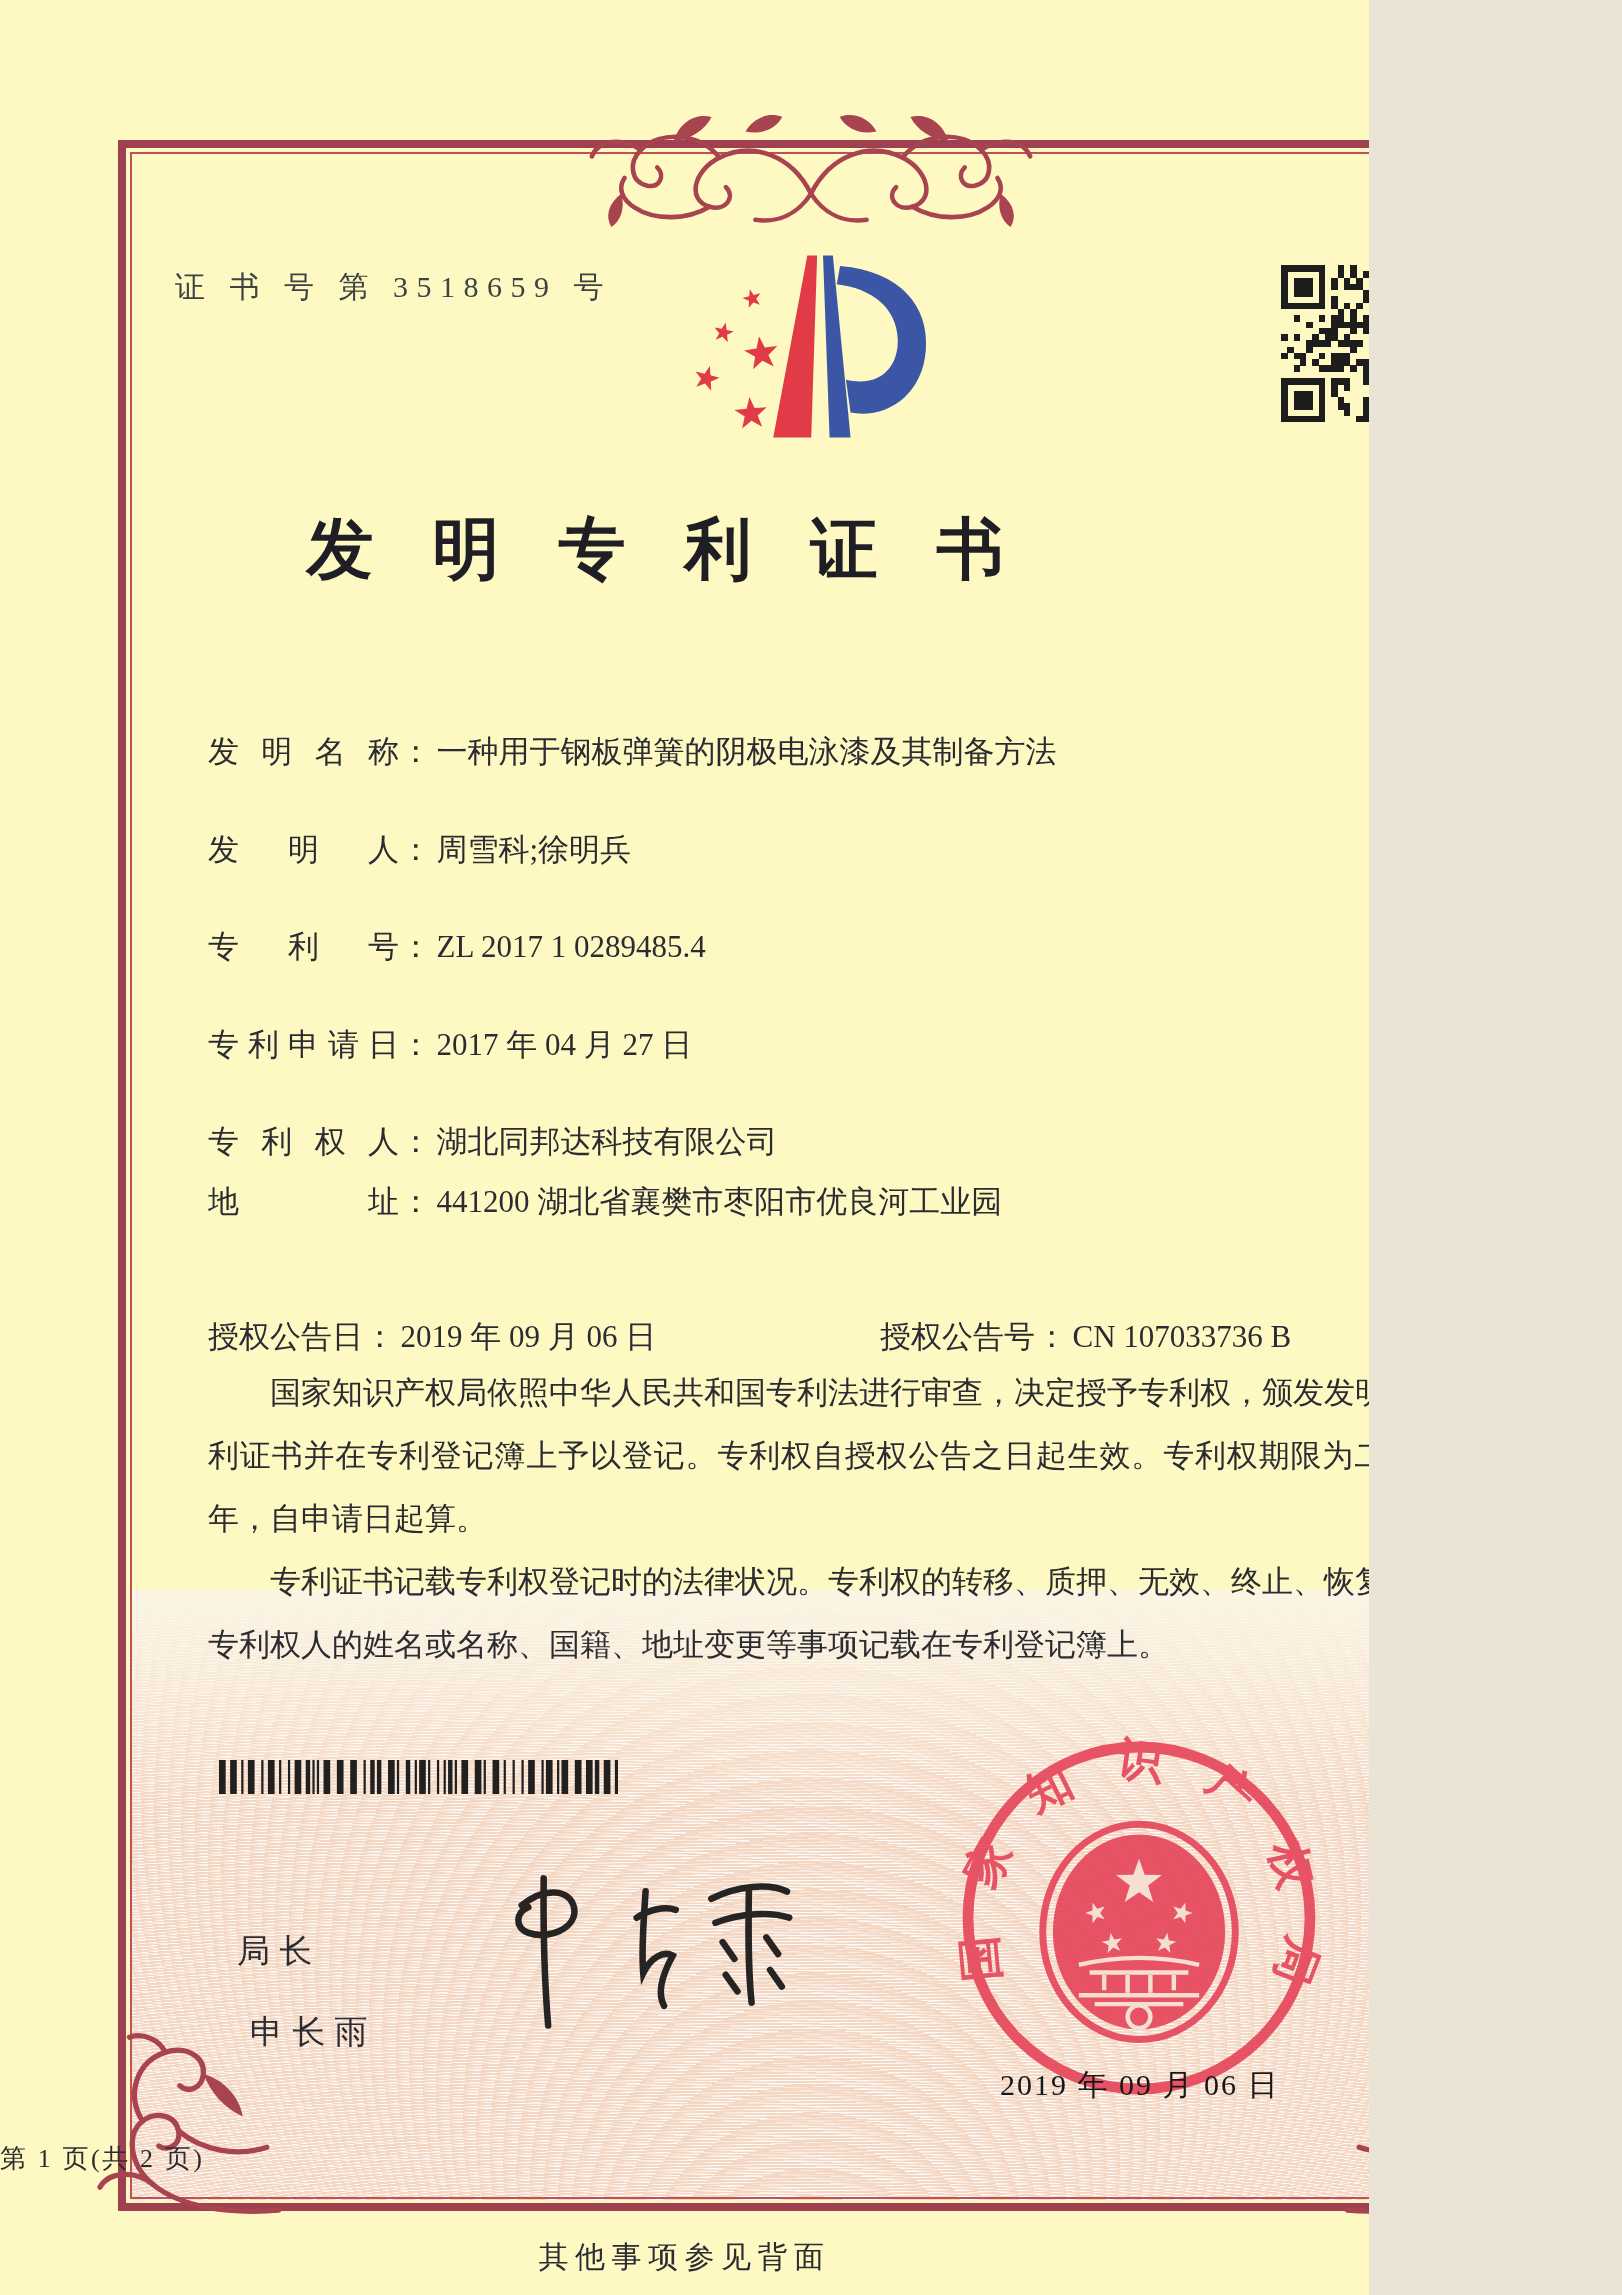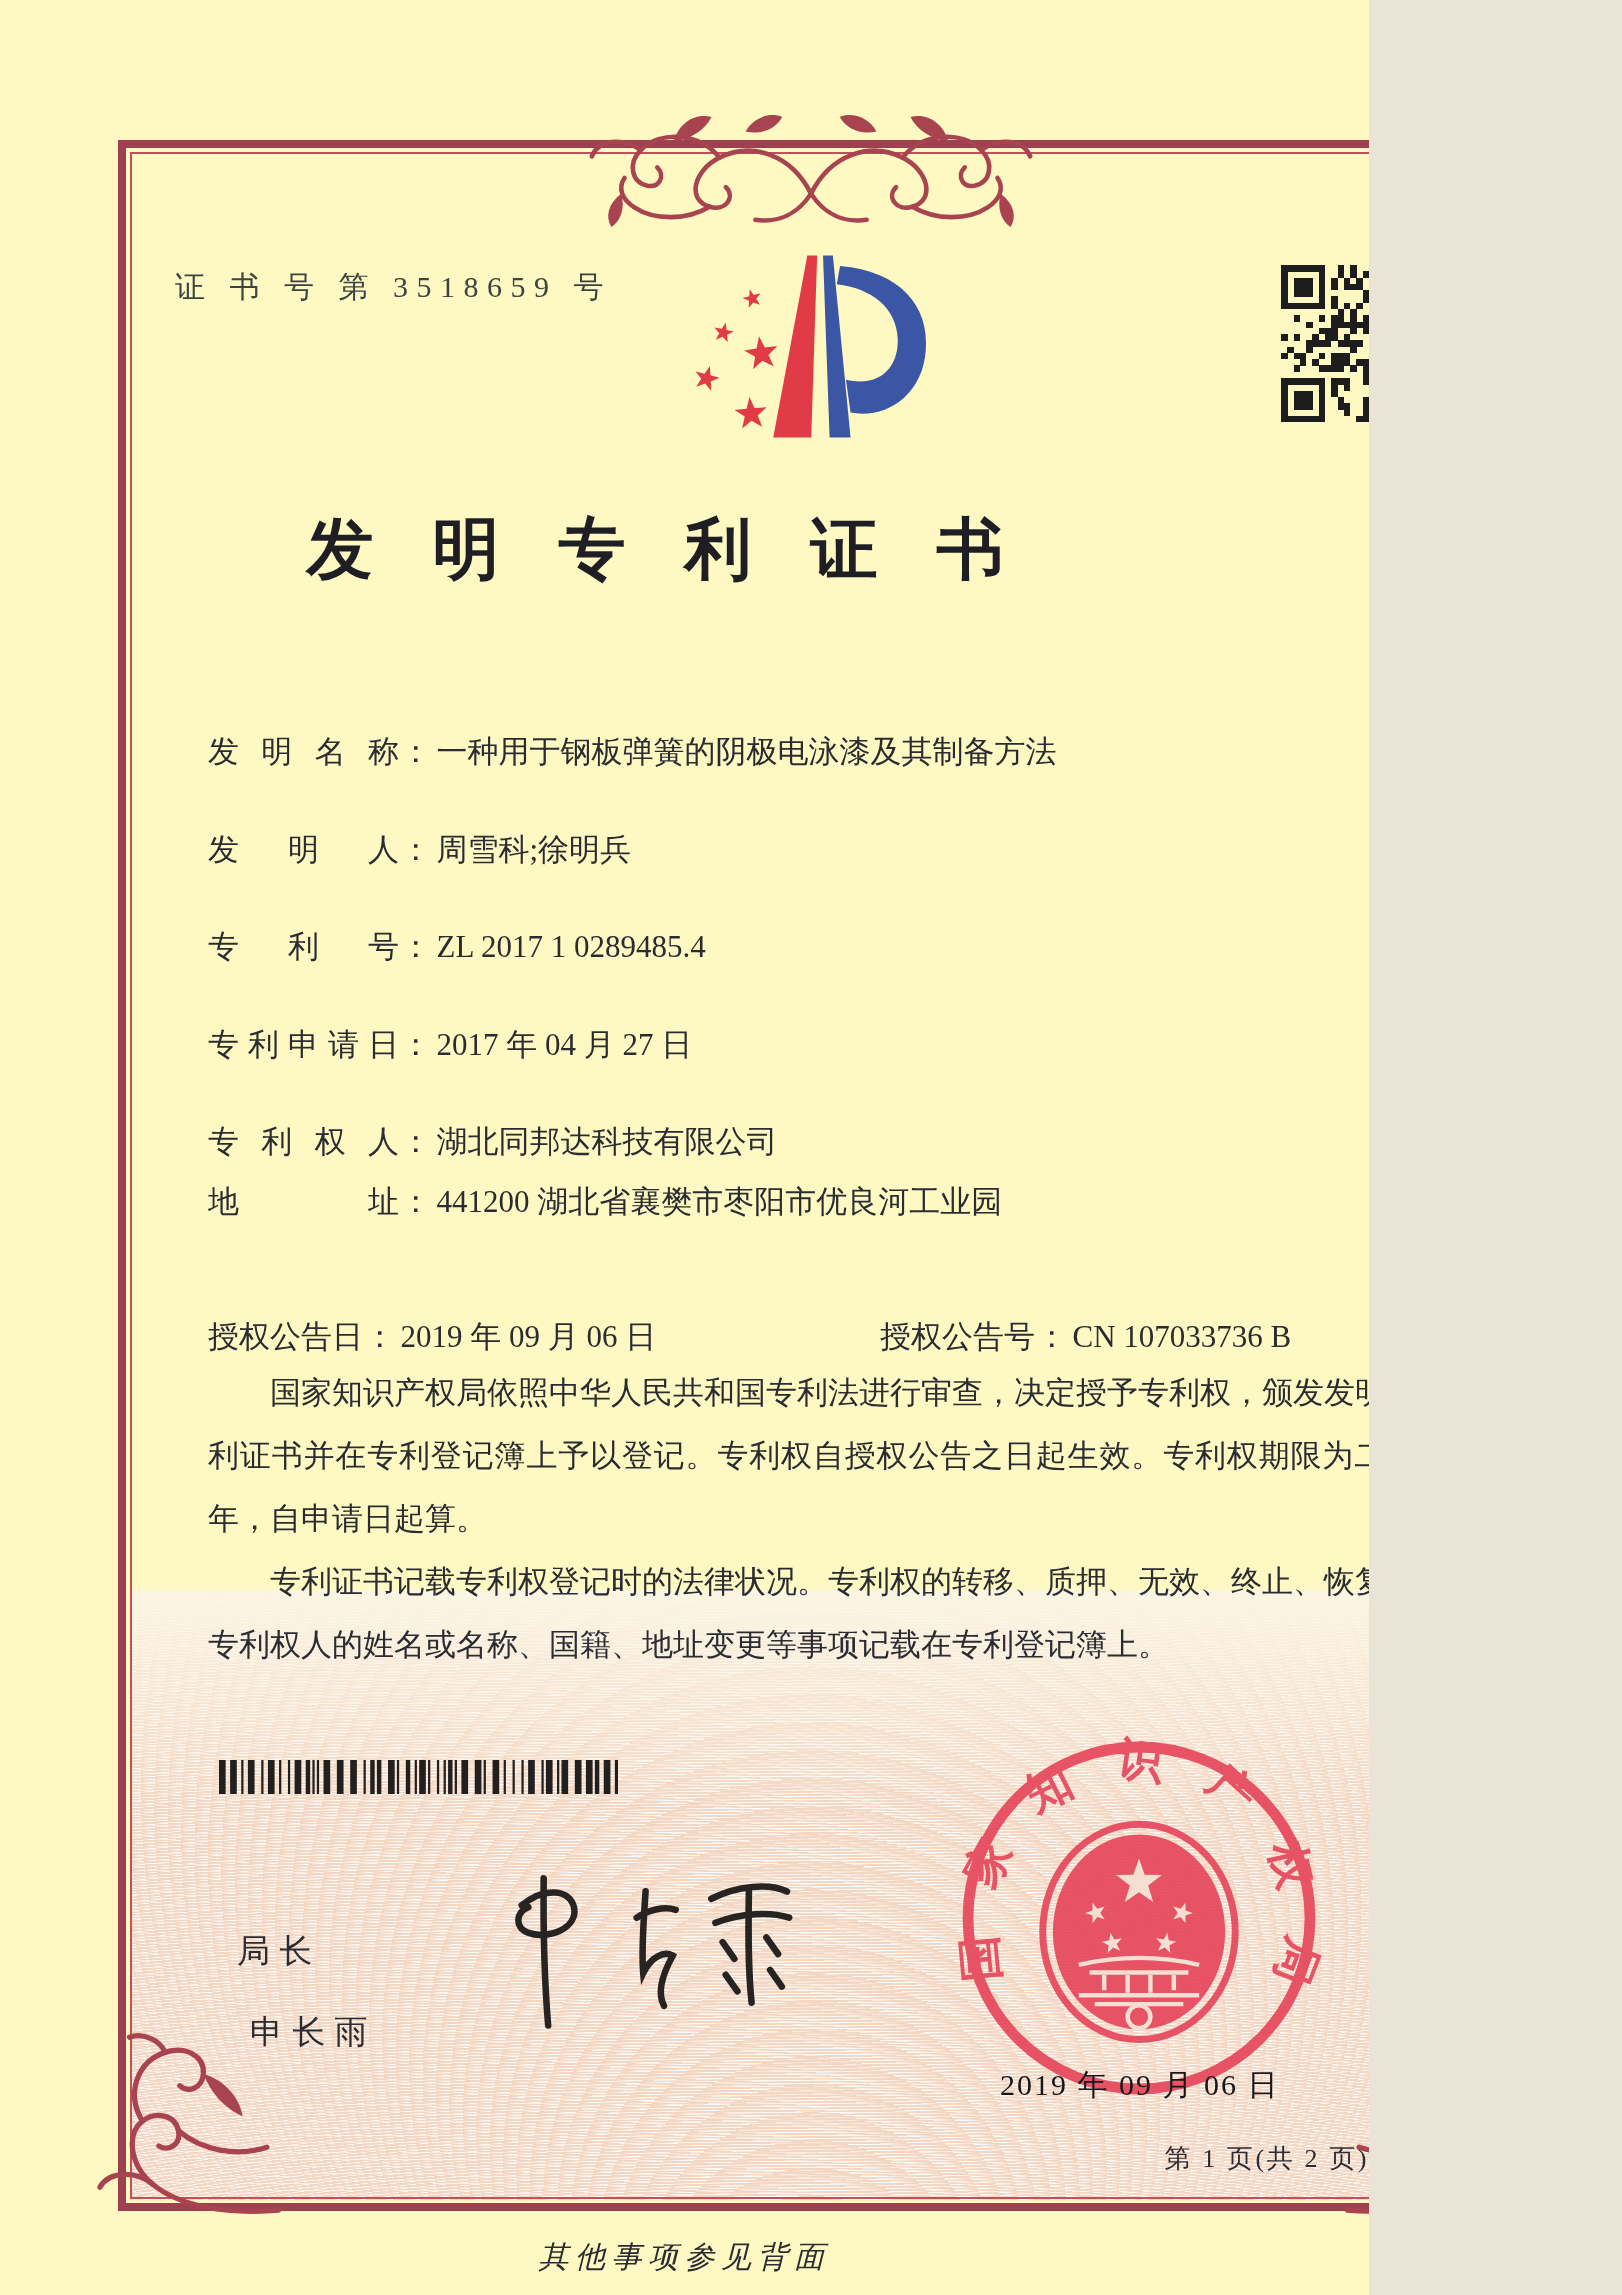--- a/index.html
+++ b/index.html
@@ -23,22 +23,22 @@
          letter-spacing:59px;box-sizing:border-box;color:#1e1e24;z-index:2;}
   .row{position:absolute;left:208px;font-size:31px;z-index:2;white-space:nowrap;margin-top:26px;}
   .flabel{display:inline-block;width:191px;text-align:justify;text-align-last:justify;}
   .colon{padding:0 5.2px 0 1.3px;}
   .paras{position:absolute;left:208px;top:1361px;width:1209px;font-size:31px;line-height:63px;
          text-align:justify;z-index:2;}
   .paras p{margin:0;text-indent:2em;}
   .officer-title{left:237px;top:1929px;font-size:33px;letter-spacing:9.2px;z-index:3;}
   .officer-name{left:237px;top:2010px;font-size:33px;letter-spacing:9.2px;z-index:3;margin-left:13px;}
   .seal-date{left:1000px;top:2065px;font-size:30px;letter-spacing:2px;color:#17171a;z-index:4;}
-  .page-note{left:0;width:100%;top:2141px;text-align:right;font-size:26px;letter-spacing:2.6px;z-index:3;}
-  .back-note{left:0;width:100%;top:2237px;text-align:center;font-size:30px;letter-spacing:6.5px;z-index:2;font-style:italic;}
+  .page-note{left:0;width:100%;top:2141px;text-align:left;font-size:26px;letter-spacing:2.6px;z-index:3;}
+  .back-note{left:0;width:100%;top:2237px;text-align:center;font-size:30px;letter-spacing:6.5px;z-index:2;}
   .mirror{transform:scaleX(-1);}
   svg{display:block;}
   .decor{z-index:3;}
 </style>
 </head>
 <body>
 
 <div class="page">
 
   <svg width="0" height="0" style="position:absolute" aria-hidden="true">

